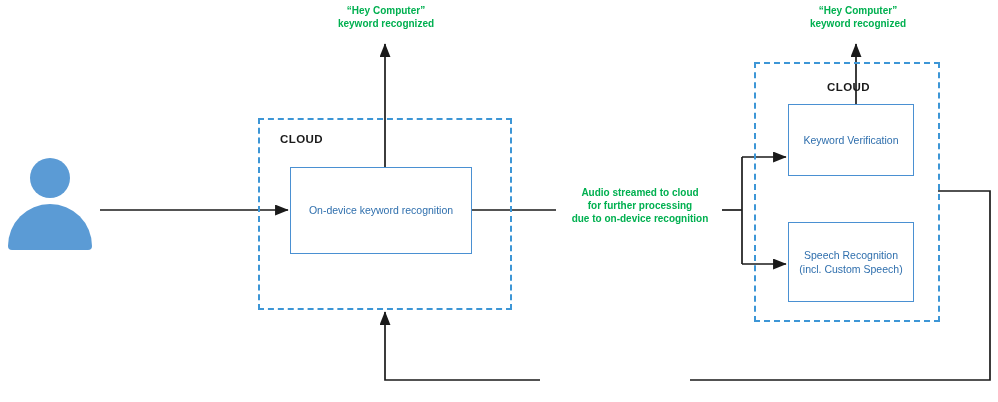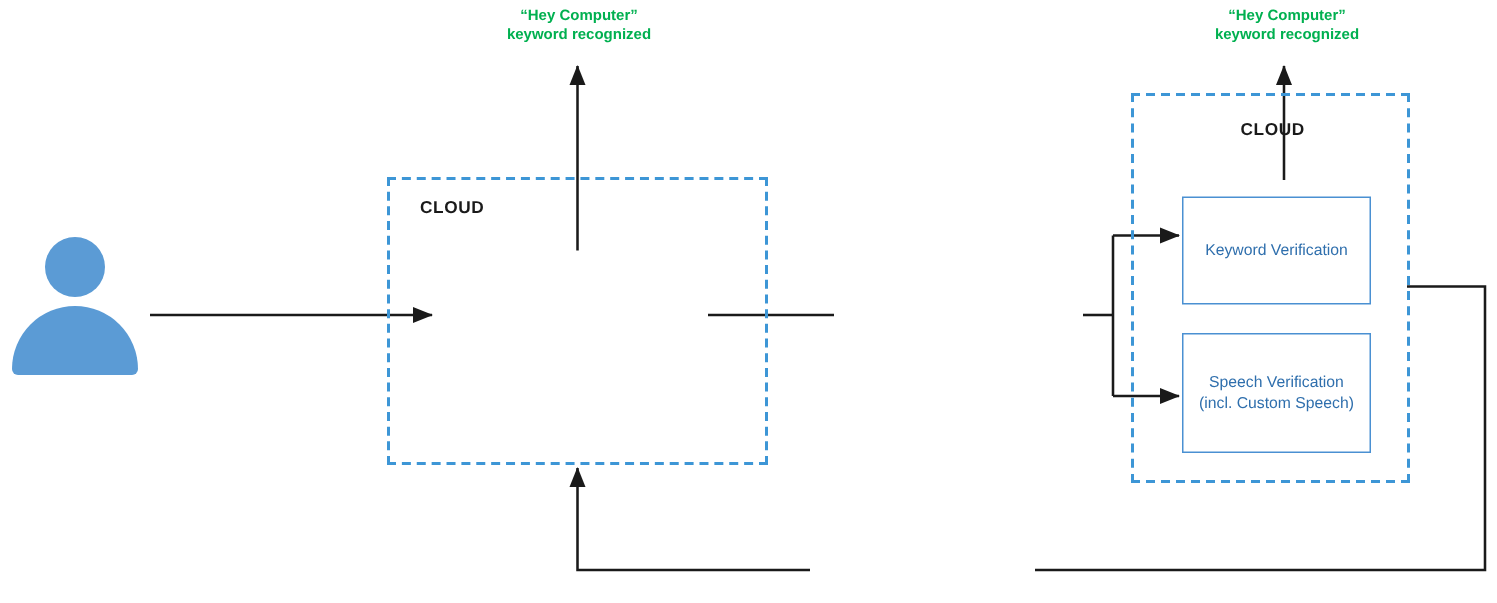--- a/index.html
+++ b/index.html
@@ -128,35 +128,41 @@
   </svg>
 
   <div class="avatar">
     <div class="avatar-head"></div>
     <div class="avatar-body"></div>
   </div>
 
   <div class="zone" style="left:258px; top:118px; width:254px; height:192px;"></div>
   <div class="zone-label" style="left:280px; top:133px;">CLOUD</div>
 
+  <div class="node" style="left:290px; top:167px; width:182px; height:87px;">
+    <span class="node-label">On-device keyword recognition</span>
+  </div>
 
   <div class="zone" style="left:754px; top:62px; width:186px; height:260px;"></div>
   <div class="zone-label" style="left:779px; top:81px;margin-left:48px;">CLOUD</div>
 
-  <div class="node" style="left:788px; top:131px; width:126px; height:72px;">
+  <div class="node" style="left:788px; top:104px; width:126px; height:72px;">
     <span class="node-label">Keyword Verification</span>
   </div>
 
   <div class="node" style="left:788px; top:222px; width:126px; height:80px;">
-    <span class="node-label" style="white-space:pre-line;">Speech Verification
+    <span class="node-label" style="white-space:pre-line;">Speech Recognition
 (incl. Custom Speech)</span>
   </div>
 
 
   <div class="caption green" style="left:300px; top:4px; width:172px;">“Hey Computer”
 keyword recognized</div>
 
   <div class="caption green" style="left:772px; top:4px; width:172px;">“Hey Computer”
 keyword recognized</div>
 
+  <div class="caption green" style="left:552px; top:186px; width:176px;">Audio streamed to cloud
+for further processing
+due to on-device recognition</div>
 
 
 </div>
 
 </body></html>

